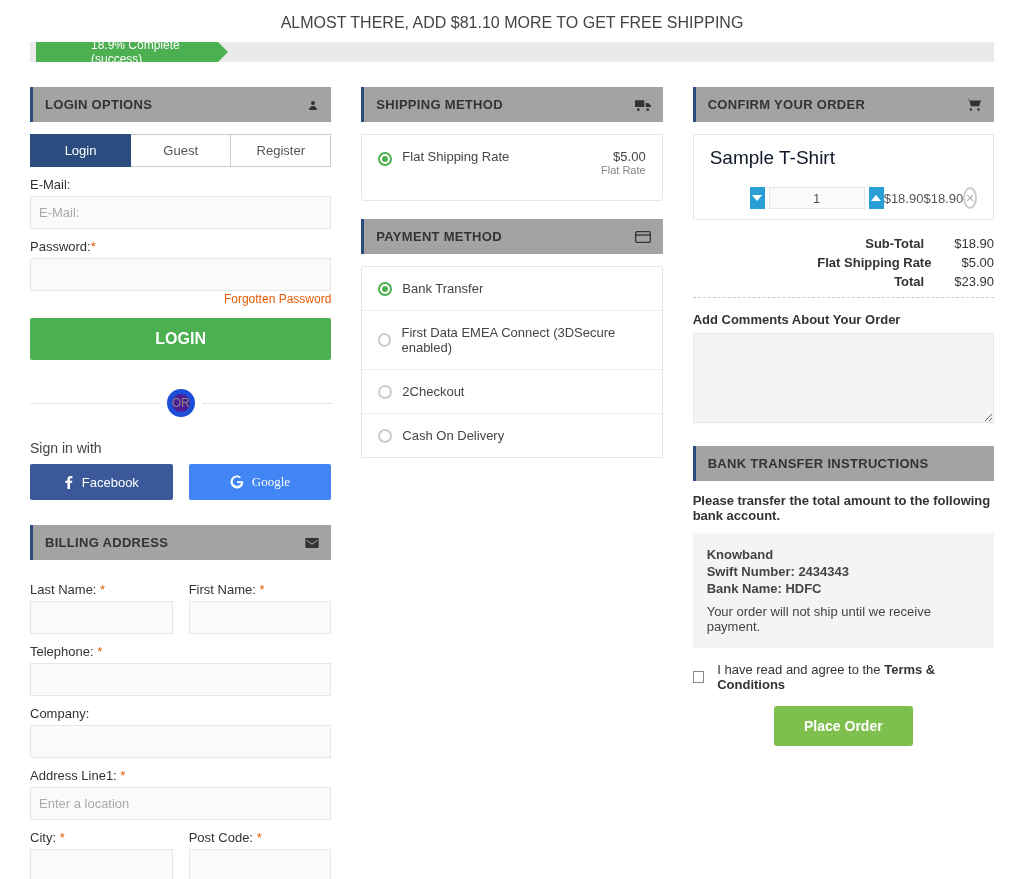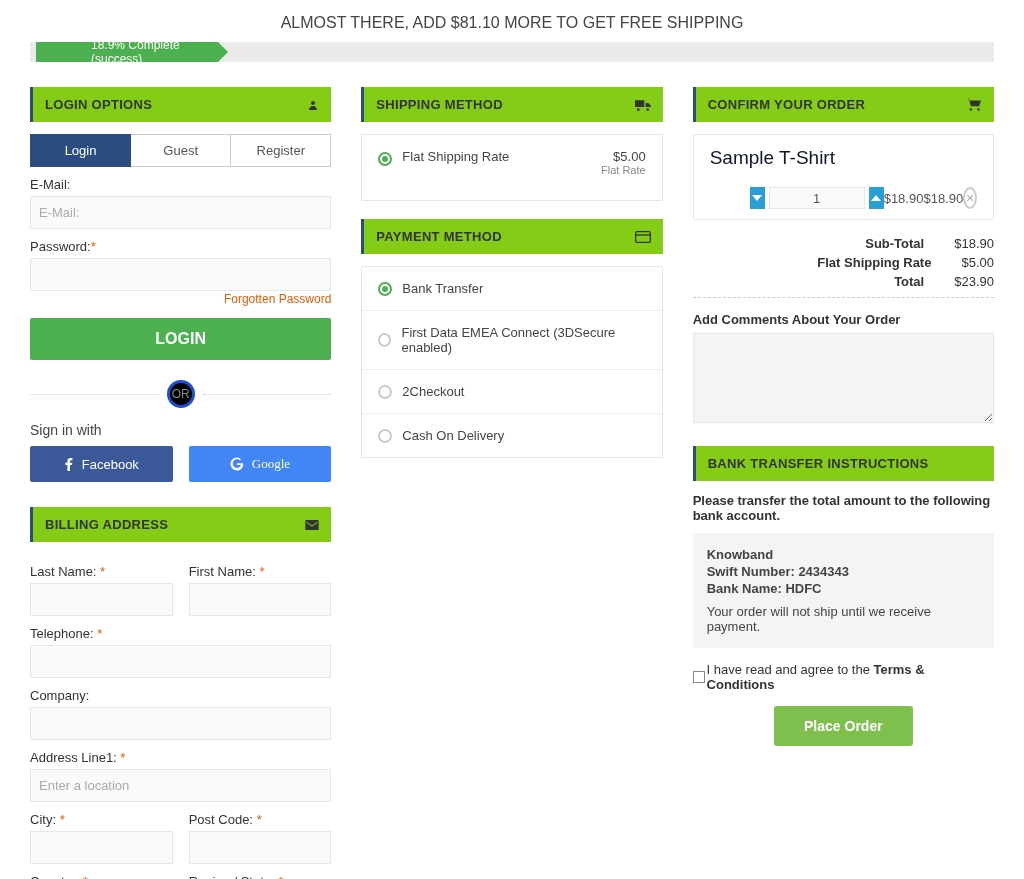--- a/index.html
+++ b/index.html
@@ -4,39 +4,39 @@
 <style>
 * { box-sizing: border-box; margin: 0; padding: 0; }
 body { font-family: Arial, Helvetica, sans-serif; font-size: 13px; color: #333; background: #fff; width: 1024px; }
 .container { padding: 10px 30px 40px; }
 .banner-text { text-align: center; color: #444; font-size: 16px; padding: 4px 0 10px; }
 .progress-wrap { position: relative; height: 20px; background: #eaeaea; margin-bottom: 25px; overflow: visible; }
 .progress-fill { position: absolute; left: 6px; top: 0; height: 100%; background: #4caf50; color: #fff; display: flex; align-items: center; padding-left: 55px; font-size: 12px; }
 .progress-fill::after { content: ""; position: absolute; right: -10px; top: 0; width: 0; height: 0; border-top: 10px solid transparent; border-bottom: 10px solid transparent; border-left: 10px solid #4caf50; }
 .columns { display: flex; gap: 30px; align-items: flex-start; }
 .col { flex:1; min-width: 0; }
-.panel { border-left: 3px solid #2b4c7e; background: #84cc16; padding: 10px 12px; display: flex; align-items: center; justify-content: space-between; margin-bottom: 12px; }
+.panel { border-left: 3px solid #2b4c7e; background: #a3a3a3; padding: 10px 12px; display: flex; align-items: center; justify-content: space-between; margin-bottom: 12px; }
 .panel-title { font-weight: 700; color: #333; font-size: 13px; letter-spacing: .3px; }
 .panel .icon { color: #333; font-size: 14px; }
 .tabs { display: flex; }
 .tab { flex:1; text-align: center; padding: 8px 0; border: 1px solid #ccc; font-size: 13px; color: #555; cursor: pointer; }
 .tab:not(:first-child){border-left:none;}
 .tab.active { background: #2b4c7e; color: #fff; border-color: #2b4c7e; }
 .field-label { font-size: 13px; color: #333; margin: 10px 0 4px; display: block; }
 .req { color: #e55a00; }
 input[type="text"], input[type="password"], textarea, select {
   width: 100%; padding: 8px; border: 1px solid #e6e6e6; background: #fafafa; color: #555; font-size: 13px;
 }
 input::placeholder { color: #aaa; }
 .forgot { text-align: right; }
 .forgot a { color: #e55a00; font-size: 12px; text-decoration: none; cursor: pointer; }
 .btn-login { width:100%; background:#4caf50; color:#fff; border:none; padding:12px 0; font-size:16px; font-weight:600; border-radius:2px; margin-top:12px; cursor:pointer; }
 .or-divider { display:flex; align-items:center; margin:16px 0 10px; color:#888; font-size:12px; }
 .or-divider::before, .or-divider::after { content:""; flex:1; border-top:1px dotted #ccc; }
-.or-circle { border:3px solid #1d4ed8; border-radius:50%; width:28px; height:28px; display:flex; align-items:center; justify-content:center; margin:4px 8px; background:#000000;}
+.or-circle { border:5px solid #1d4ed8; border-radius:50%; width:28px; height:28px; display:flex; align-items:center; justify-content:center; margin:13px 8px; background:#4c1d95;}
 .signin-with { font-size:14px; color:#444; margin-bottom:8px; }
 .social-row { display:flex; gap:16px; margin-bottom:25px;}
 .social-btn { flex:1; padding:10px 6px; color:#fff; border:none; border-radius:2px; display:flex; align-items:center; justify-content:center; gap:8px; cursor:pointer; font-size:13px;}
 .fb { background:#3b5998; }
 .gg { background:#4285f4;font-family:Liberation Serif, serif; }
 .two-cols { display:flex; gap:16px; }
 .two-cols > div { flex:1; }
 .ship-box { border:1px solid #e6e6e6; border-radius:2px; padding:14px 16px 24px; margin-bottom:18px;}
 .ship-row { display:flex; align-items:flex-start; gap:10px;}
 .ship-row .radio { margin-top:3px;}
@@ -61,21 +61,21 @@
 .total-row { display:flex; justify-content:space-between; font-size:13px; padding:2px 0; font-weight:700; color:#333;}
 .total-row .amt { font-weight:400;}
 .dashed-divider { border-top:1px dashed #ccc; margin:6px 0 8px;}
 .promo-links { text-align:right; margin-top:6px;}
 .promo-links a { display:block; color:#2a6496; font-size:13px; text-decoration:none; margin-bottom:6px; cursor:pointer;}
 textarea.comments { height:90px; resize:vertical; background:#f4f4f4;}
 .comments-label { font-weight:700; margin:14px 0 6px; display:block;}
 .instr-box { background:#f4f4f4; padding:14px; font-size:13px; color:#444; margin-top:10px;}
 .instr-line { margin-bottom:2px;font-weight:bold;}
 .instr-ship { margin-top:8px;}
-.agree-row { display:flex; align-items:center; gap:2px; font-size:13px; margin-top:14px; justify-content:center;}
+.agree-row { display:flex; align-items:center; gap:13px; font-size:13px; margin-top:14px; justify-content:center;}
 .agree-row .checkbox { width:12px; height:12px; border:1px solid #888; display:inline-block; cursor:pointer;}
 .agree-row .tc { font-weight:700;}
 .place-order-wrap { text-align:center; margin-top:14px;}
 .place-order { background:#7fbf4d; color:#fff; border:none; padding:12px 30px; font-weight:700; font-size:14px; border-radius:3px; cursor:pointer;}
 .bold { font-weight:700;}
 svg { display:block;}
 </style>
 </head>
 <body>
 

